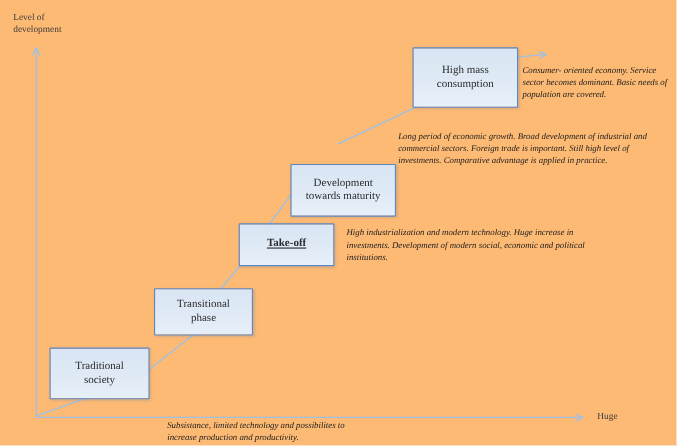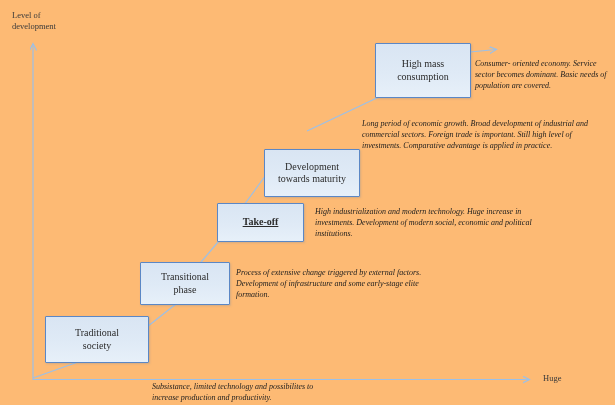--- a/index.html
+++ b/index.html
@@ -29,21 +29,21 @@
     display:flex;align-items:center;justify-content:center;
   }
   .stage-label{
     font-size:10px;line-height:1.25;color:#2b2b2b;
     text-align:center;max-width:72px;
   }
   #stage-box-4 .stage-label{max-width:88px;}
   #stage-box-5 .stage-label{max-width:70px;}
   #stage-box-3 .stage-label{font-weight:bold;text-decoration:underline;}
 
-  #stage-box-1{left:45px;top:316px;width:104px;height:47px;}
+  #stage-box-1{left:45px;top:316px;width:91px;height:47px;}
   #stage-box-2{left:140px;top:262px;width:90px;height:43px;justify-content:center;}
   #stage-box-3{left:217px;top:203px;width:87px;height:39px;}
   #stage-box-4{left:264px;top:129px;width:96px;height:48px;margin-top:20px;}
   #stage-box-5{left:375px;top:43px;width:96px;height:55px;}
 
   .stage-desc{
     position:absolute;
     font-size:8px;line-height:1.35;
     font-style:italic;color:#1c1c1c;
   }
@@ -89,18 +89,17 @@
     <span class="stage-label">Take-off</span>
   </div>
   <div id="stage-box-4" class="stage-box">
     <span class="stage-label">Development towards maturity</span>
   </div>
   <div id="stage-box-5" class="stage-box">
     <span class="stage-label">High mass consumption</span>
   </div>
 
   <div id="stage-desc-1" class="stage-desc">Subsistance, limited technology and possibilites to increase production and productivity.</div>
-  <div id="stage-desc-2" class="stage-desc">Process of extensive change triggered by external factors. Development of infrastructure and some early-stage elite formation.</div>
   <div id="stage-desc-3" class="stage-desc">High industrialization and modern technology. Huge increase in investments. Development of modern social, economic and political institutions.</div>
   <div id="stage-desc-4" class="stage-desc">Long period of economic growth. Broad development of industrial and commercial sectors. Foreign trade is important. Still high level of investments. Comparative advantage is applied in practice.</div>
   <div id="stage-desc-5" class="stage-desc">Consumer- oriented economy. Service sector becomes dominant. Basic needs of population are covered.</div>
 
 </div>
 
 </body></html>

